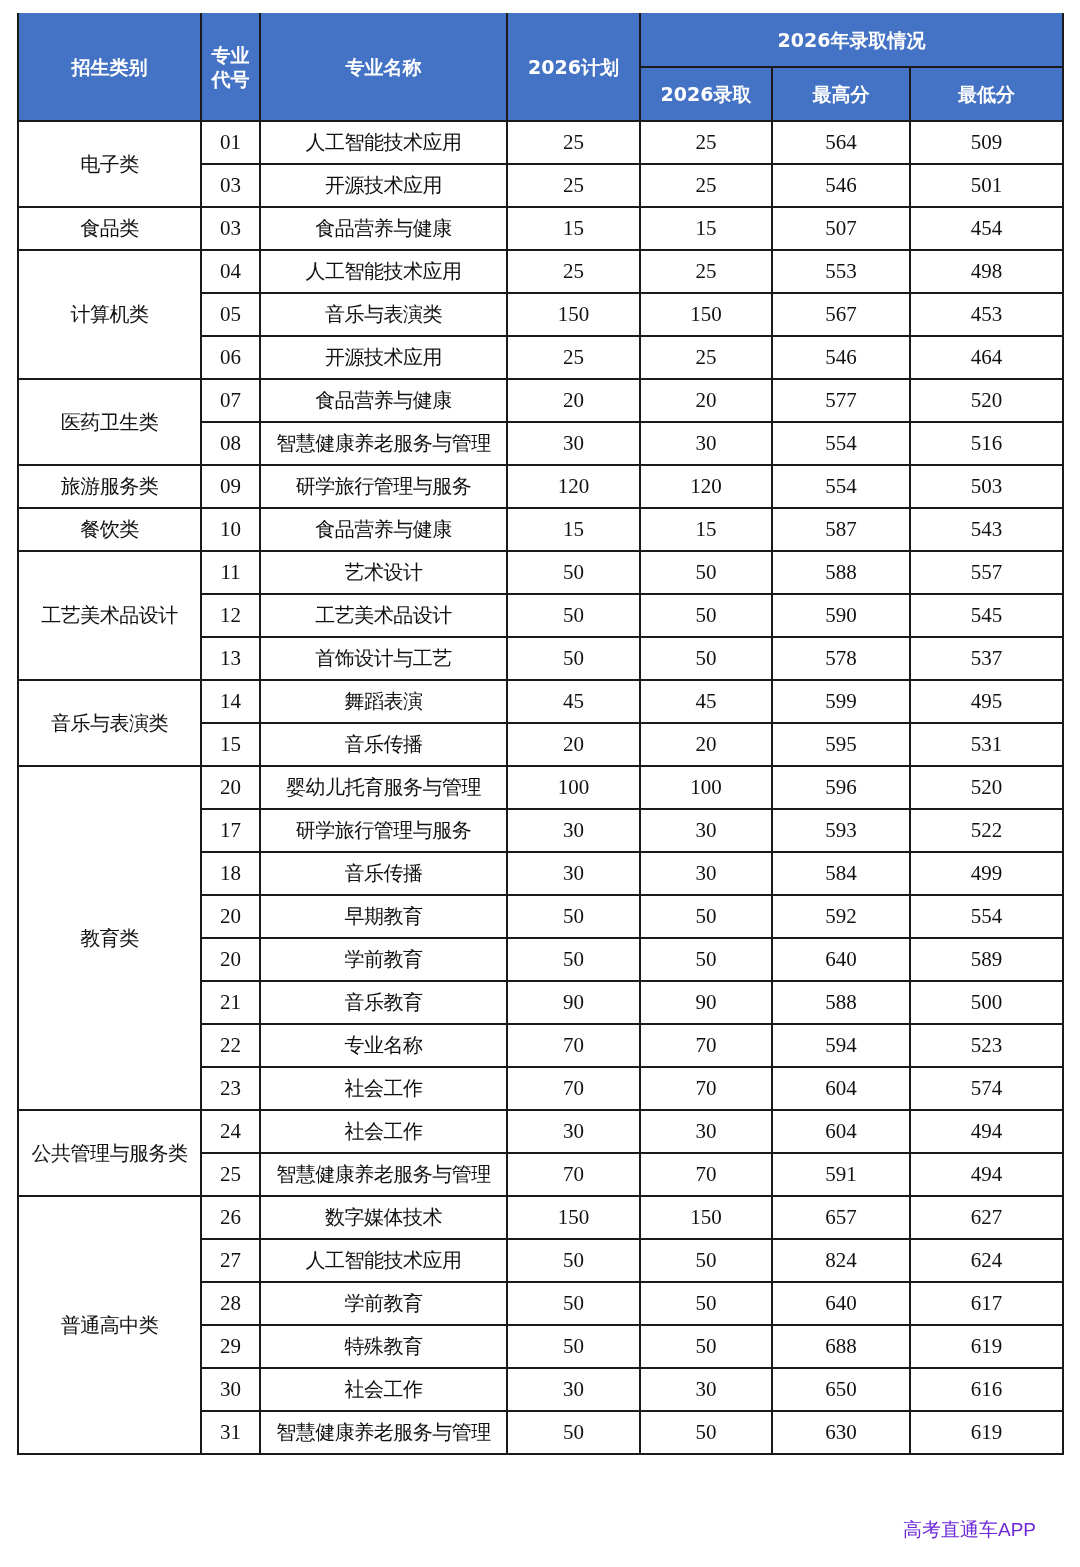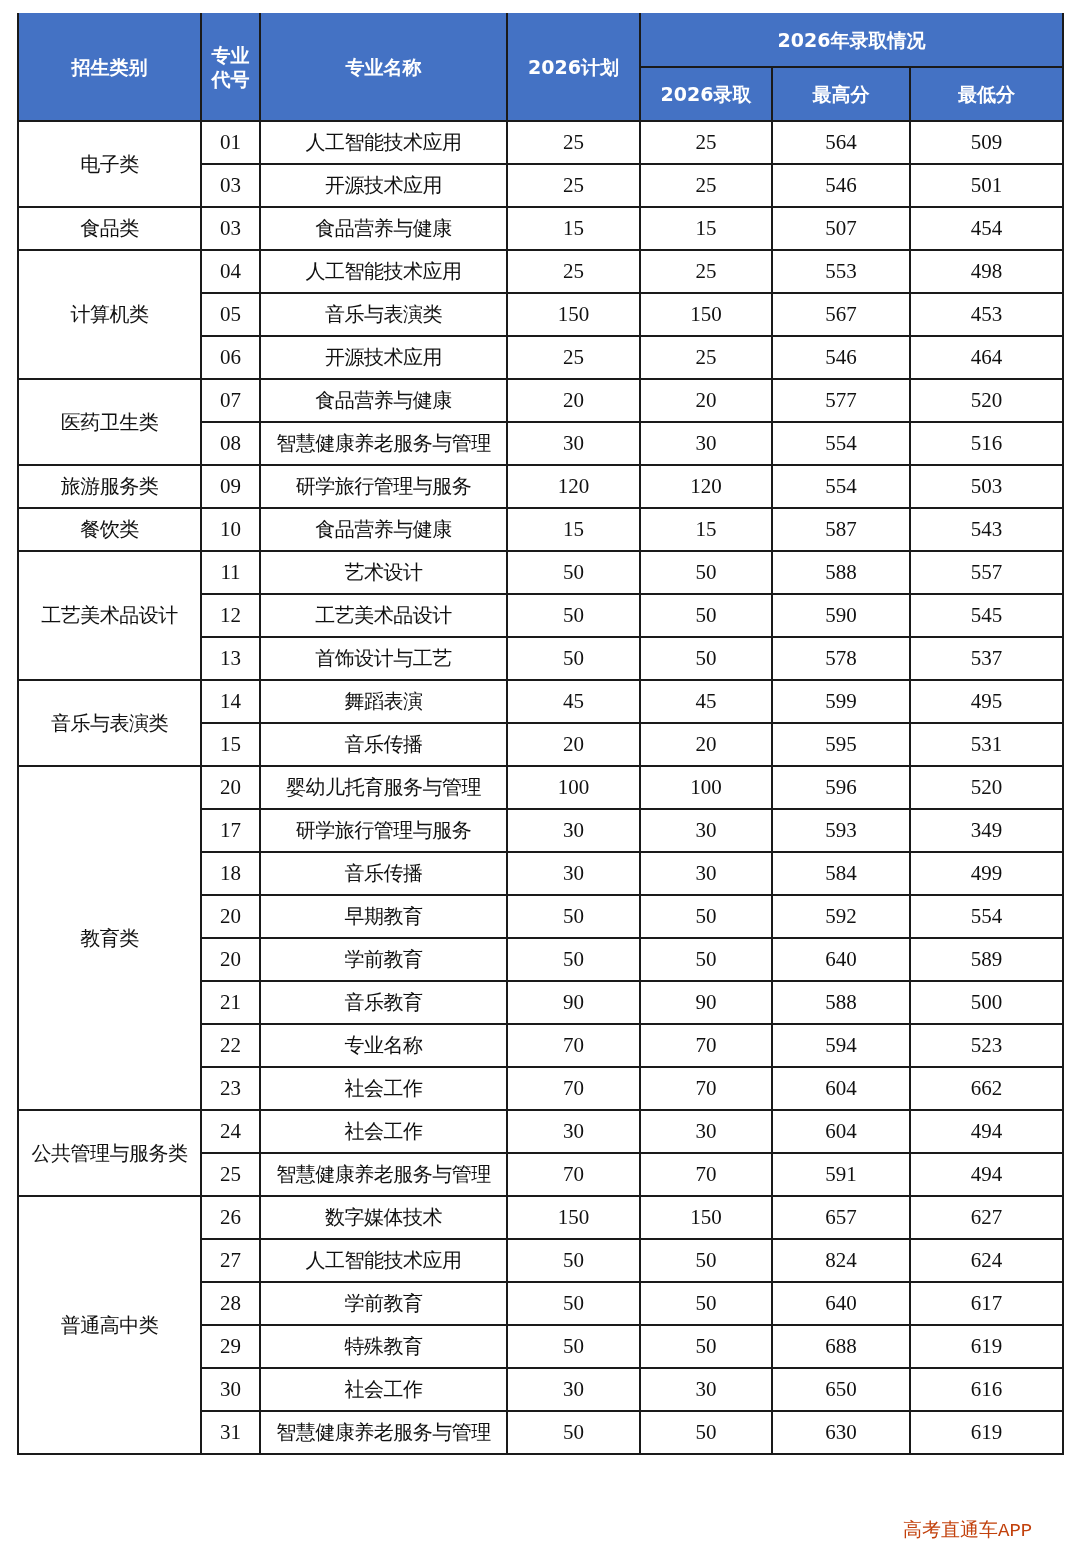--- a/index.html
+++ b/index.html
@@ -16,21 +16,21 @@
     font-weight:bold; font-size:19px; line-height:24px;
   }
   .tbl th.top { border-top:none; }
   .tbl td { height:41px; font-size:20px; color:#111; }
   .tbl td.cat, .tbl td.name { font-family:"DejaVu Sans", sans-serif; font-size:20px; }
   .tbl td.num { font-family:"Liberation Serif", serif; font-size:21px; }
   .tbl td.name { white-space:nowrap; letter-spacing:-0.5px;border-radius:12px; }
   .tbl td.cat { white-space:nowrap; letter-spacing:-0.5px; }
   .watermark {
     position:absolute; left:903px; top:1517px;
-    font-family:Liberation Mono, monospace; font-size:19px; color:#c2410c;text-align:right;
+    font-family:Liberation Sans, sans-serif; font-size:19px; color:#6d28d9;text-align:right;
   }
 </style>
 </head>
 <body>
 
 <table class="tbl">
   <colgroup>
     <col style="width:183px">
       <col style="width:59px">
       <col style="width:247px">
@@ -193,21 +193,21 @@
         <td class="num">100</td>
         <td class="num">596</td>
         <td class="num">520</td>
       </tr>
       <tr>
         <td class="num">17</td>
         <td class="name">研学旅行管理与服务</td>
         <td class="num">30</td>
         <td class="num">30</td>
         <td class="num">593</td>
-        <td class="num">349</td>
+        <td class="num">522</td>
       </tr>
       <tr>
         <td class="num">18</td>
         <td class="name">音乐传播</td>
         <td class="num">30</td>
         <td class="num">30</td>
         <td class="num">584</td>
         <td class="num">499</td>
       </tr>
       <tr>
@@ -241,21 +241,21 @@
         <td class="num">70</td>
         <td class="num">594</td>
         <td class="num">523</td>
       </tr>
       <tr>
         <td class="num">23</td>
         <td class="name">社会工作</td>
         <td class="num">70</td>
         <td class="num">70</td>
         <td class="num">604</td>
-        <td class="num">662</td>
+        <td class="num">574</td>
       </tr>
       <tr>
         <td class="cat" rowspan="2">公共管理与服务类</td>
         <td class="num">24</td>
         <td class="name">社会工作</td>
         <td class="num">30</td>
         <td class="num">30</td>
         <td class="num">604</td>
         <td class="num">494</td>
       </tr>

